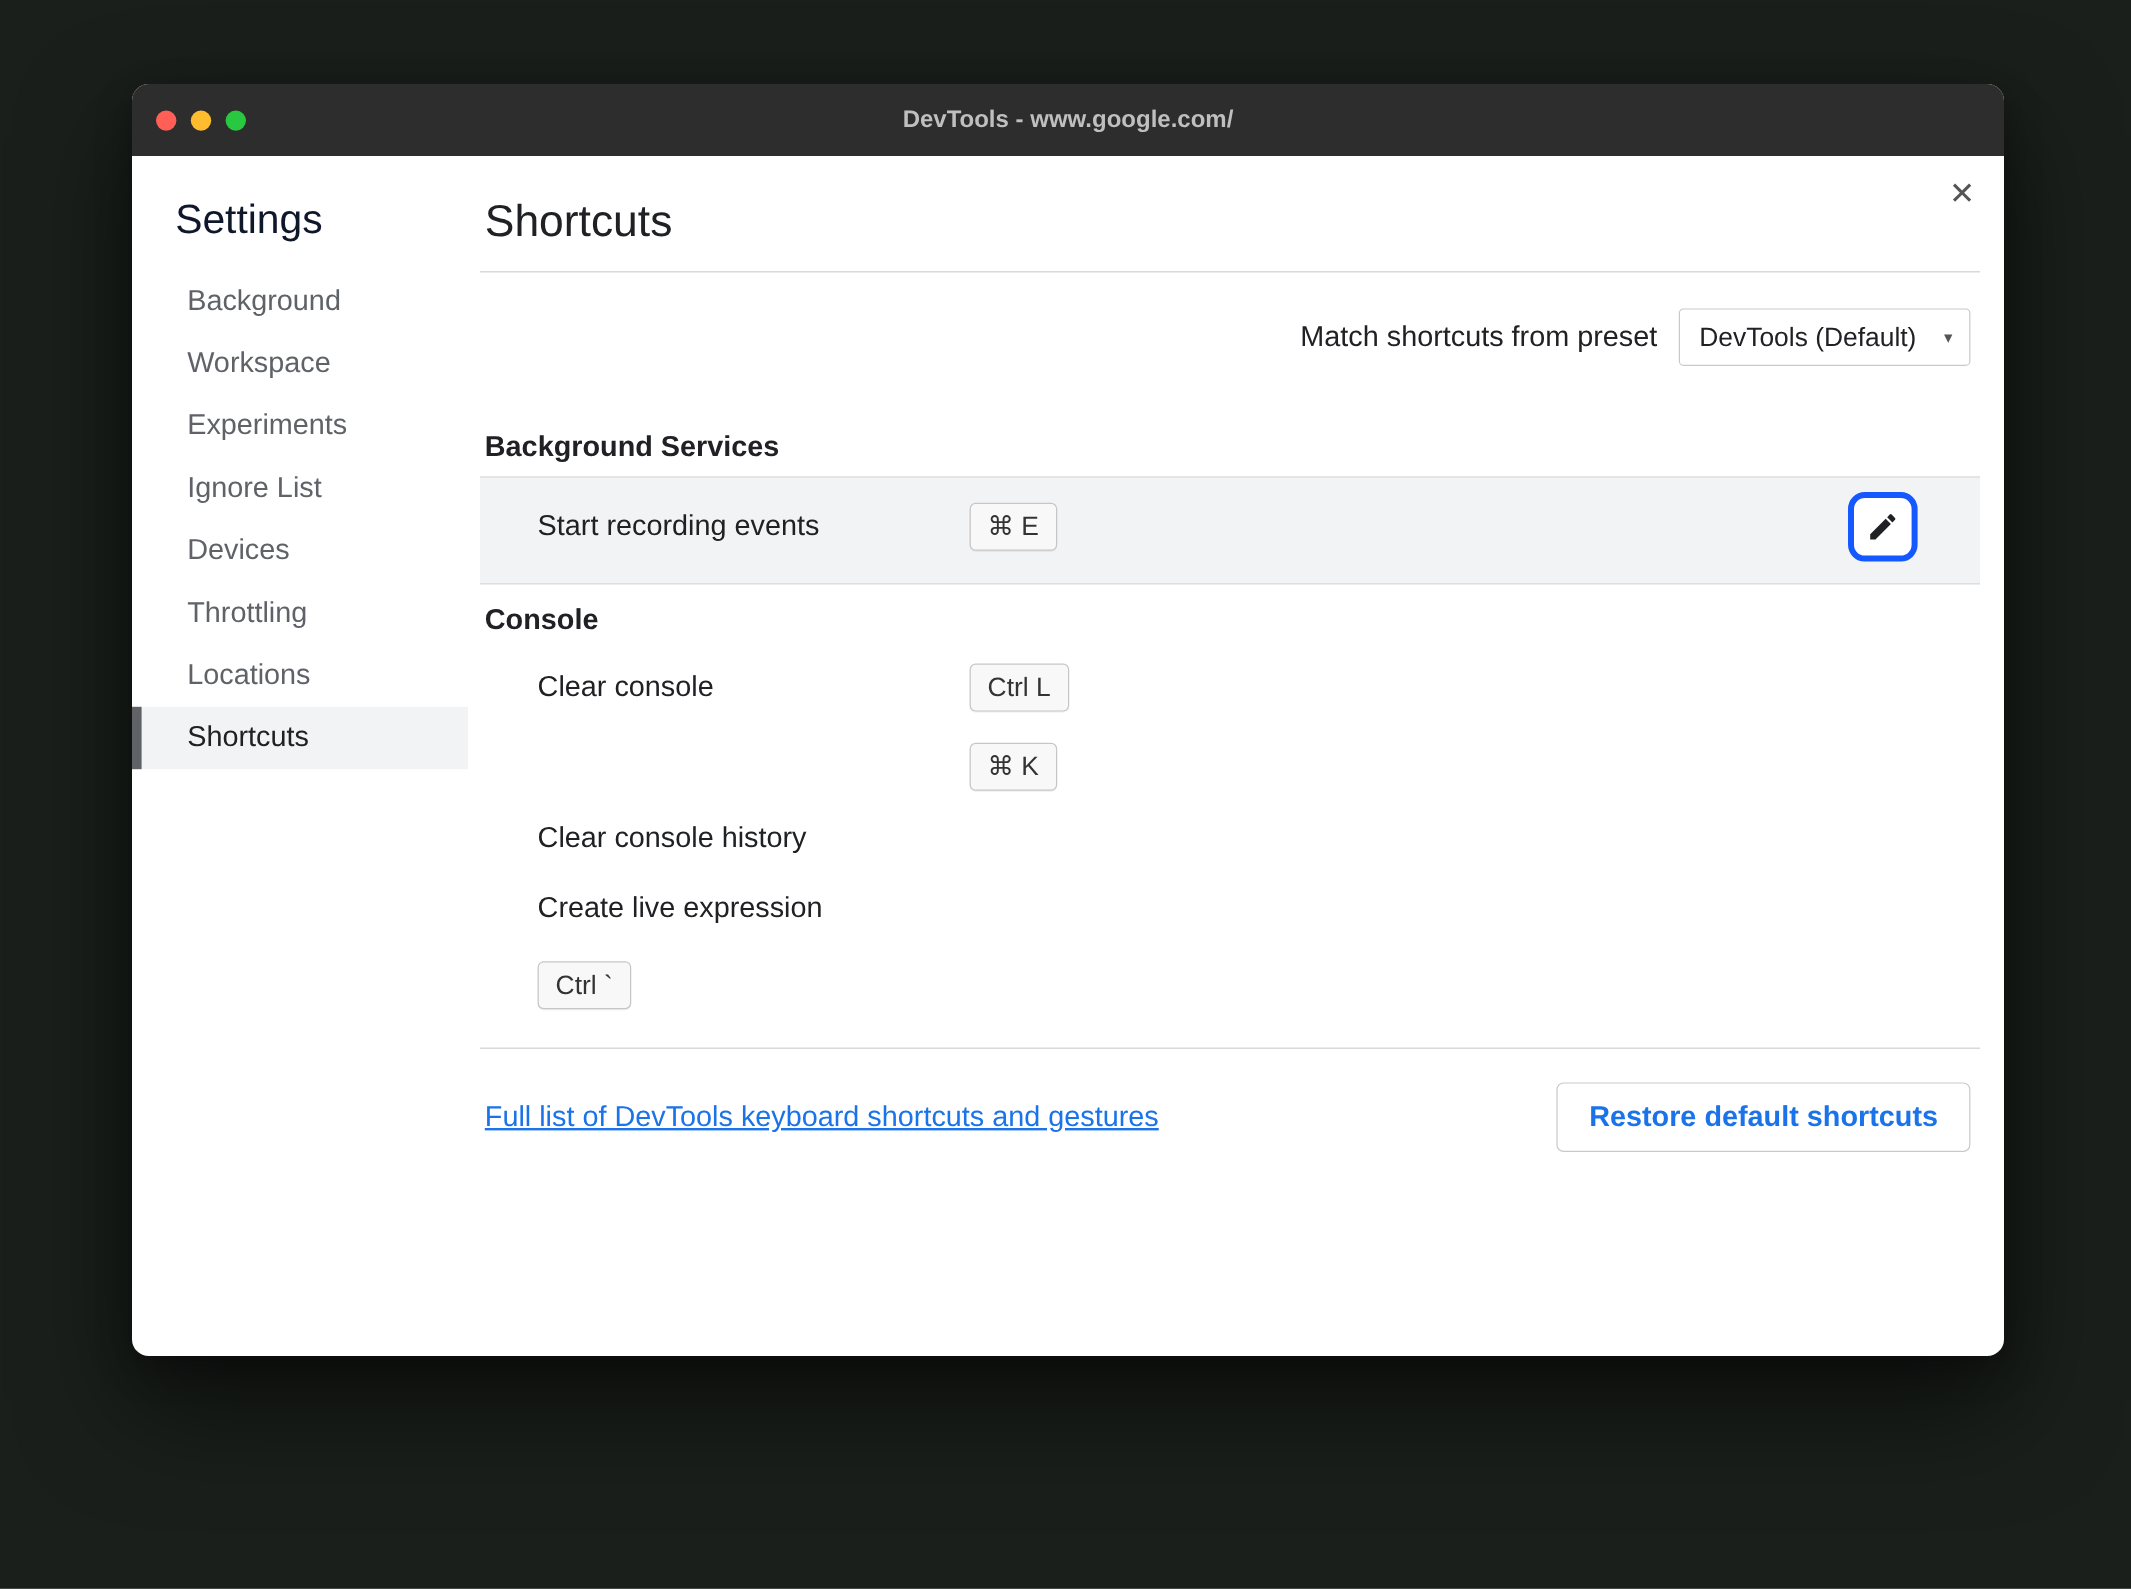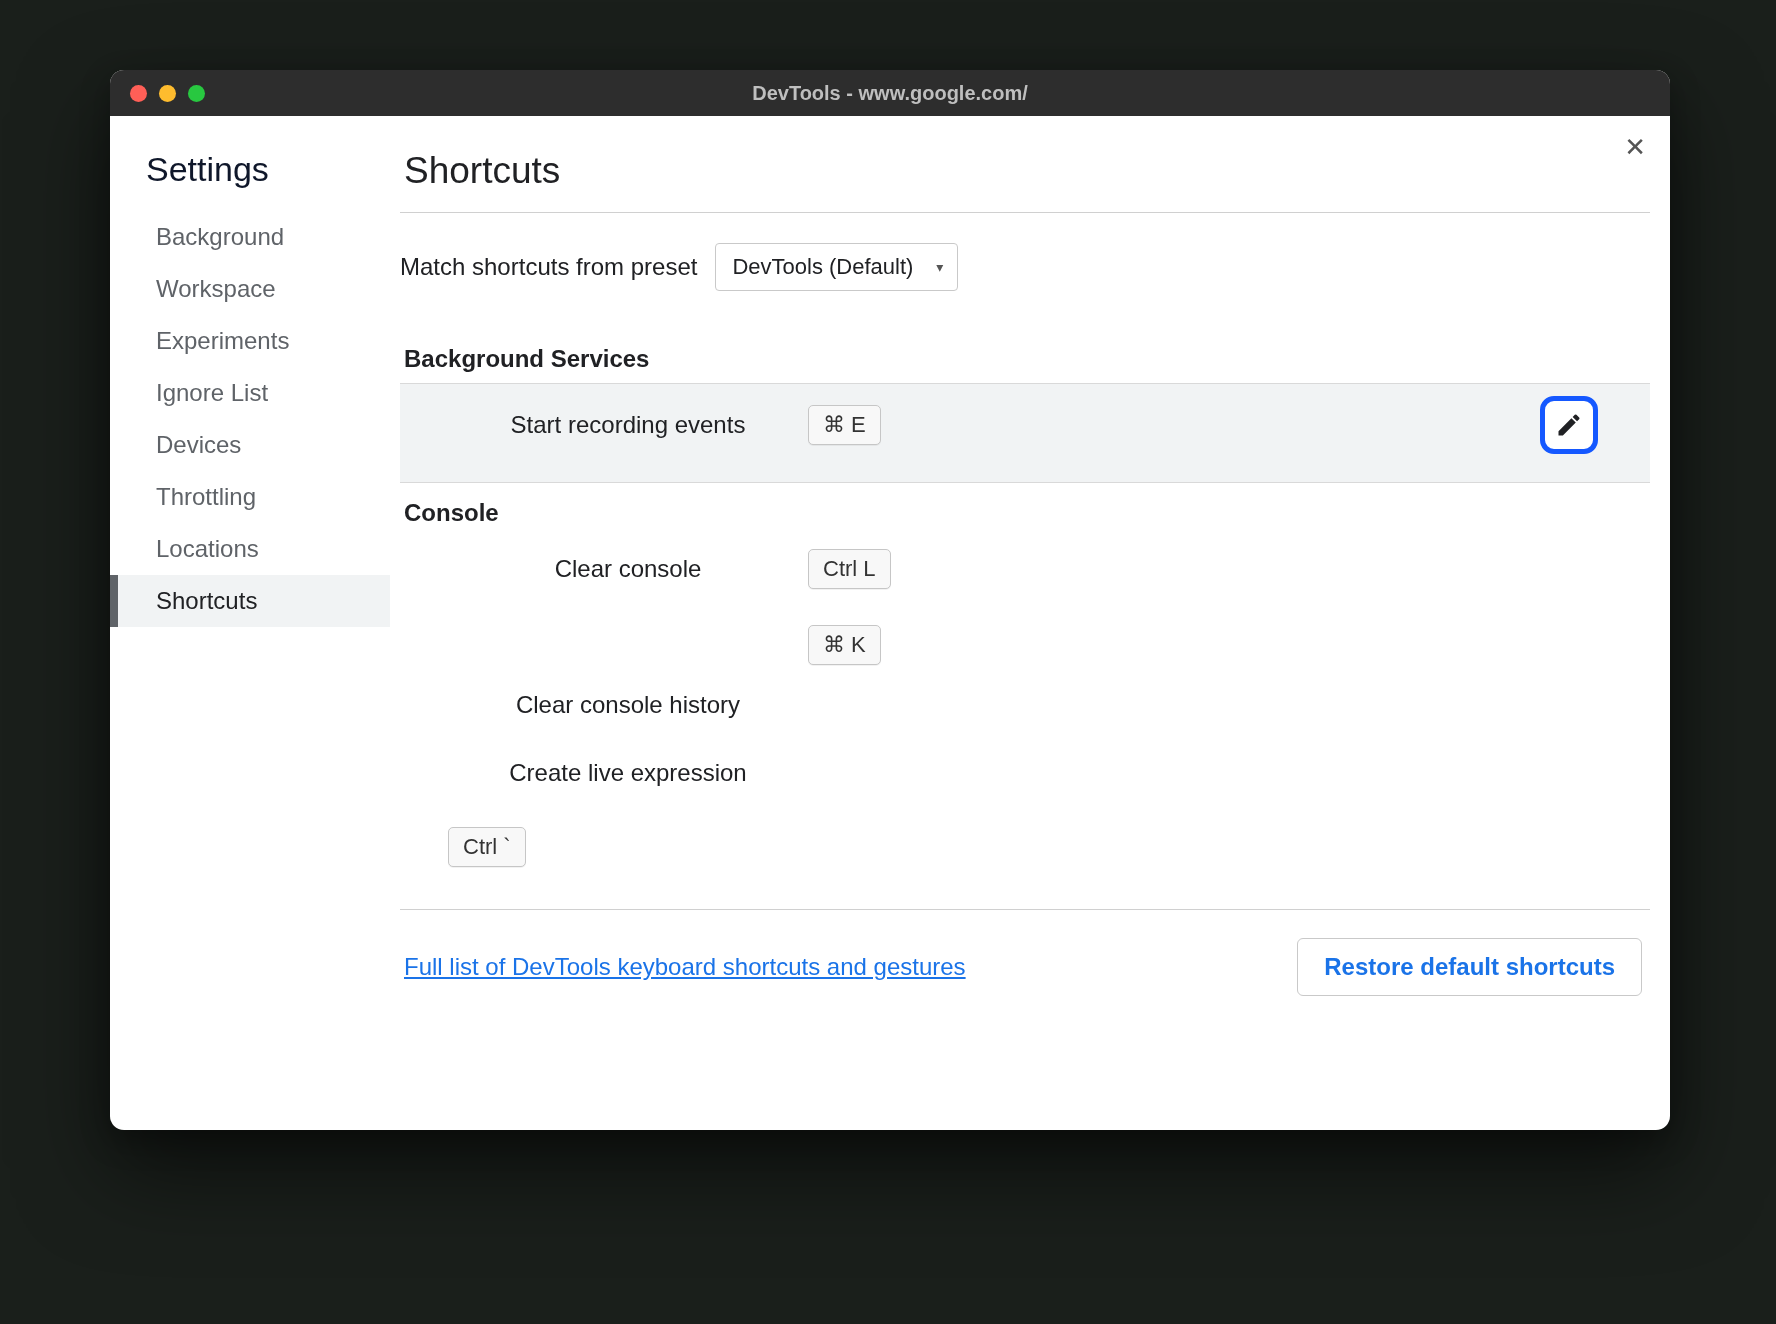--- a/index.html
+++ b/index.html
@@ -17,21 +17,21 @@
     width: 1560px;
     height: 1060px;
     background: #fff;
     border-radius: 14px;
     box-shadow: 0 40px 90px rgba(0,0,0,0.55), 0 10px 30px rgba(0,0,0,0.3);
     overflow: hidden;
     display: flex;
     flex-direction: column;
   }
   .titlebar {
-    height: 46px;
+    height: 60px;
     background: #2d2d2d;
     display: flex;
     align-items: center;
     position: relative;
     flex-shrink: 0;
   }
   .traffic {
     display: flex;
     gap: 12px;
     margin-left: 20px;
@@ -101,20 +101,21 @@
     padding-left:4px;
   }
   .hr {
     border:none;
     border-top:1px solid #d0d0d0;
     margin:0 0 30px 0;
   }
   .preset-row {
     display:flex;
     align-items:center;
+    justify-content:flex-end;
     gap: 18px;
     margin-bottom: 50px;
     padding-right: 8px;
   }
   .preset-label {
     font-size:24px;
     color:#202124;
   }
   .preset-select {
     border:1px solid #c9c9c9;
@@ -137,25 +138,24 @@
   .section-title {
     font-size:24px;
     font-weight:700;
     color:#202124;
     margin: 4px 0 10px 0;
     padding-left:4px;
   }
   .shortcut-row {
     display:flex;
     align-items:center;
-    padding: 12px 12px 28px 48px;
+    padding: 12px 12px 18px 48px;
     font-size:24px;
     color:#202124;
     min-height:56px;
-    text-align:center;
   }
   .shortcut-row.highlight {
     background:#f1f3f4;
     border-top:1px solid #d9d9d9;
     border-bottom:1px solid #d9d9d9;
   }
   .shortcut-name {
     width: 360px;
     flex-shrink:0;
   }

